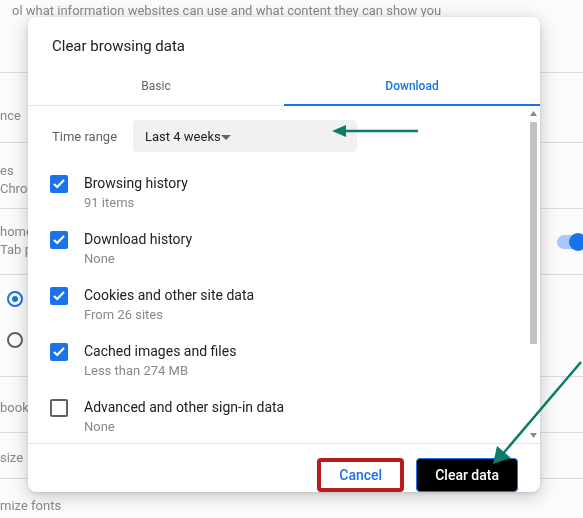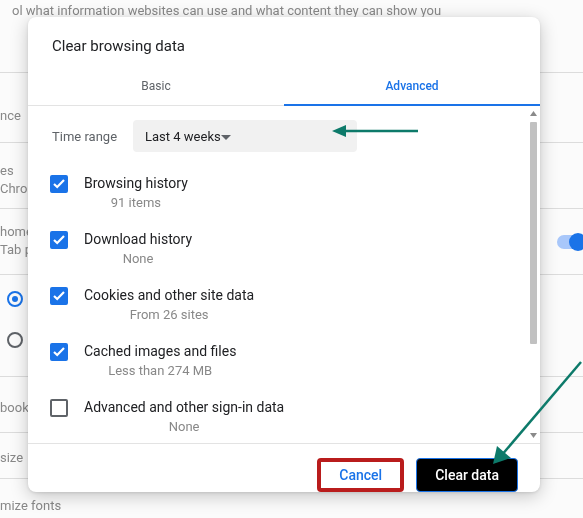--- a/index.html
+++ b/index.html
@@ -39,21 +39,21 @@
   .time-label { font-size: 13px; color:#5f6368; margin-right:6px; }
   .select { display:flex; align-items:center; justify-content:flex-start; background:#f1f1f1; border-radius:4px; height:32px; width:224px; padding:0 10px 0 12px; font-size:13px; color:#202124; cursor:pointer; }
   .select .chev { color:#5f6368; }
 
   .items { padding: 0 4px 0 22px; }
   .item { display:flex; align-items:flex-start; gap: 16px; padding: 7px 0 10px; }
   .cb { width:18px; height:18px; border:2px solid #5f6368; border-radius:2px; flex:0 0 18px; margin-top:2px; cursor:pointer; display:flex; align-items:center; justify-content:center; }
   .cb.checked { background:#1a73e8; border-color:#1a73e8; }
   .cb.checked svg { stroke:#fff; }
   .item-text .t1 { font-size:14px; color:#202124; line-height:20px; }
-  .item-text .t2 { font-size:13px; color:#888; line-height:18px; margin-top:1px;text-align:center; }
+  .item-text .t2 { font-size:13px; color:#888; line-height:18px; margin-top:1px; }
 
   .footer { border-top:1px solid #e3e3e3; padding: 14px 22px 0 0; display:flex; justify-content:flex-end; gap:12px; position:relative; }
   .btn { height:34px; padding:0 18px; border-radius:4px; font-size:14px; font-weight:500; cursor:pointer; display:flex; align-items:center; }
   .btn-text { color:#1a73e8; border:4px solid #b91c1c; background:#fff; }
   .btn-fill { color:#fff; background:#000000; border:1px solid #1a73e8; }
 
   .anno-arrow { position:absolute; pointer-events:none; }
 </style>
 </head>
 <body>
@@ -78,21 +78,21 @@
   <div class="bg-line" style="left:0; top:450px;">size</div>
   <div class="bg-hr" style="top:478px;"></div>
   <div class="bg-line" style="left:0; top:498px;">mize fonts</div>
 </div>
 
 <div class="dialog">
   <div class="dlg-title">Clear browsing data</div>
 
   <div class="tabs">
     <div class="tab">Basic</div>
-    <div class="tab active">Advanced</div>
+    <div class="tab active">Download</div>
   </div>
 
   <div class="body">
     <div class="scroll-area">
 
       <div class="time-row">
         <span class="time-label">Time range</span>
         <div class="select">
           <span>Last 4 weeks</span>
           <span class="chev">

